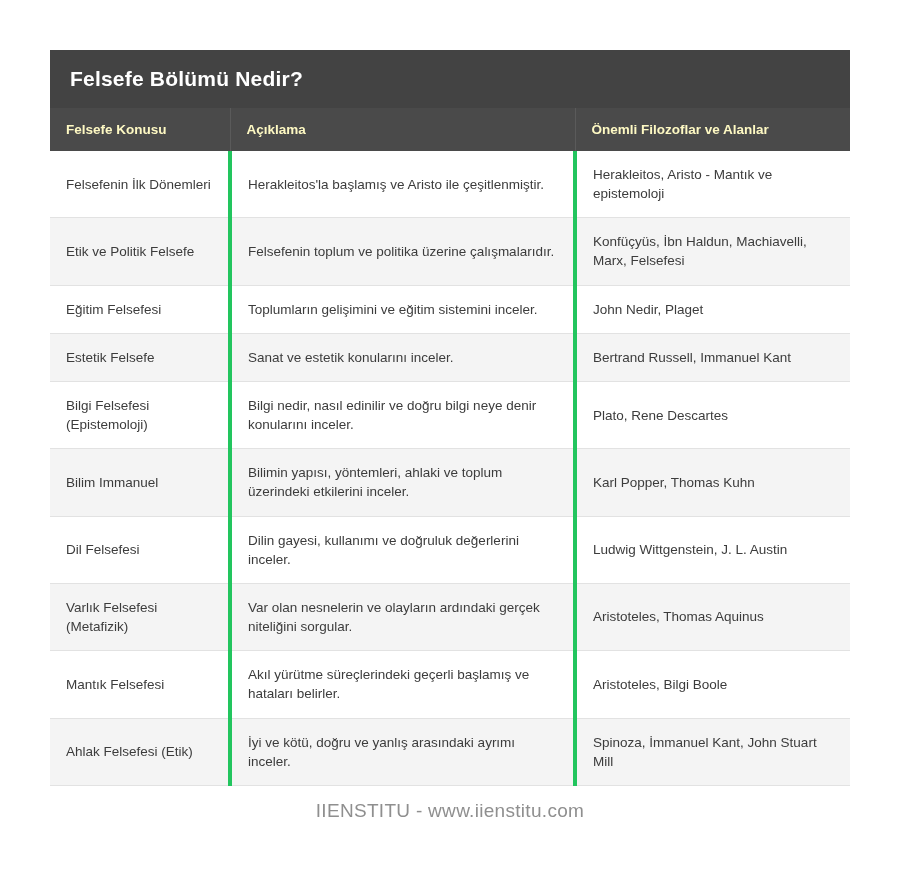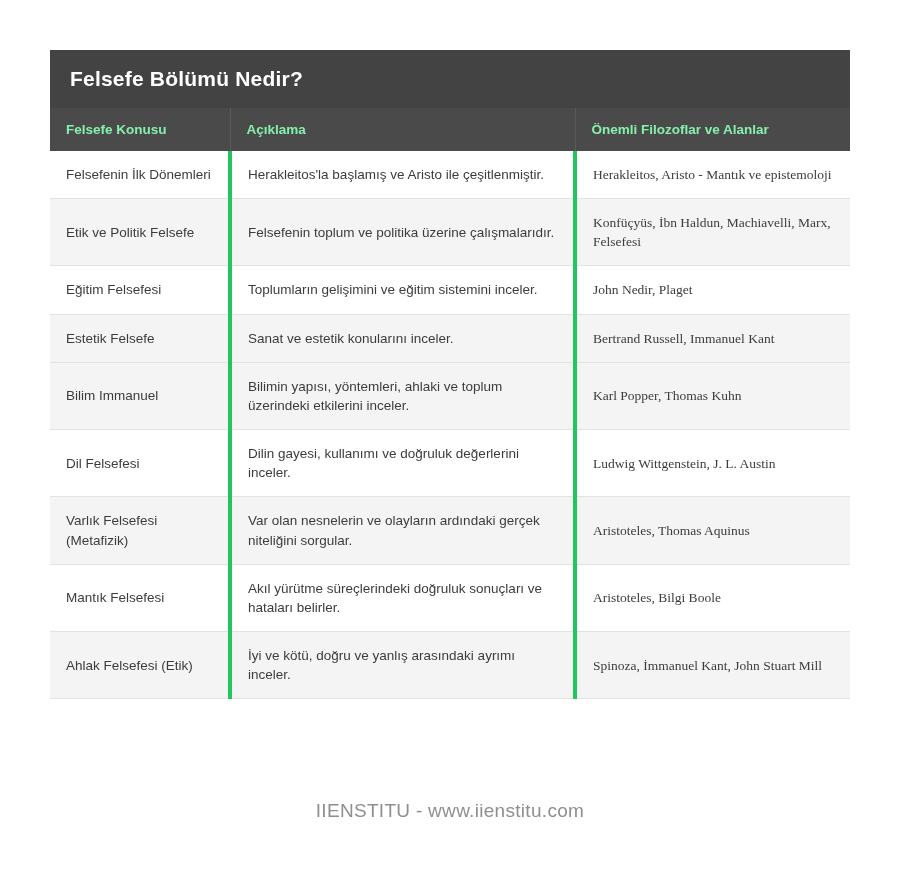--- a/index.html
+++ b/index.html
@@ -40,21 +40,21 @@
     font-weight: bold;
     letter-spacing: 0.2px;
   }
   table.data {
     border-collapse: collapse;
     width: 800px;
     table-layout: fixed;
   }
   table.data thead th {
     background: #4a4a4a;
-    color: #86efac;
+    color: #fef9c3;
     font-size: 13.5px;
     font-weight: bold;
     text-align: left;
     padding: 14px 16px;
     vertical-align: middle;
     border-right: 1px solid #5a5a5a;
     box-sizing: border-box;
   }
   table.data thead th:last-child {
     border-right: none;
@@ -64,21 +64,20 @@
     line-height: 1.42;
     padding: 14px 16px;
     vertical-align: middle;
     border-bottom: 1px solid #e2e2e2;
     border-right: 4px solid #22c55e;
     color: #3c3c3c;
     box-sizing: border-box;
   }
   table.data tbody td:last-child {
     border-right: none;
-    font-family: Liberation Serif, serif;
   }
   table.data tbody tr.odd td {
     background: #ffffff;
   }
   table.data tbody tr.even td {
     background: #f4f4f4;
   }
   table.data tbody tr:last-child td {
     border-bottom: 1px solid #e2e2e2;
   }
@@ -134,38 +133,43 @@
         <tr class="odd">
           <td>Eğitim Felsefesi</td>
           <td>Toplumların gelişimini ve eğitim sistemini inceler.</td>
           <td>John Nedir, Plaget</td>
         </tr>
         <tr class="even">
           <td>Estetik Felsefe</td>
           <td>Sanat ve estetik konularını inceler.</td>
           <td>Bertrand Russell, Immanuel Kant</td>
         </tr>
+        <tr class="odd">
+          <td>Bilgi Felsefesi (Epistemoloji)</td>
+          <td>Bilgi nedir, nasıl edinilir ve doğru bilgi neye denir konularını inceler.</td>
+          <td>Plato, Rene Descartes</td>
+        </tr>
         <tr class="even">
           <td>Bilim Immanuel</td>
           <td>Bilimin yapısı, yöntemleri, ahlaki ve toplum üzerindeki etkilerini inceler.</td>
           <td>Karl Popper, Thomas Kuhn</td>
         </tr>
         <tr class="odd">
           <td>Dil Felsefesi</td>
           <td>Dilin gayesi, kullanımı ve doğruluk değerlerini inceler.</td>
           <td>Ludwig Wittgenstein, J. L. Austin</td>
         </tr>
         <tr class="even">
           <td>Varlık Felsefesi (Metafizik)</td>
           <td>Var olan nesnelerin ve olayların ardındaki gerçek niteliğini sorgular.</td>
           <td>Aristoteles, Thomas Aquinus</td>
         </tr>
         <tr class="odd">
           <td>Mantık Felsefesi</td>
-          <td>Akıl yürütme süreçlerindeki doğruluk sonuçları ve hataları belirler.</td>
+          <td>Akıl yürütme süreçlerindeki geçerli başlamış ve hataları belirler.</td>
           <td>Aristoteles, Bilgi Boole</td>
         </tr>
         <tr class="even">
           <td>Ahlak Felsefesi (Etik)</td>
           <td>İyi ve kötü, doğru ve yanlış arasındaki ayrımı inceler.</td>
           <td>Spinoza, İmmanuel Kant, John Stuart Mill</td>
         </tr>
       </tbody>
     </table>
 

